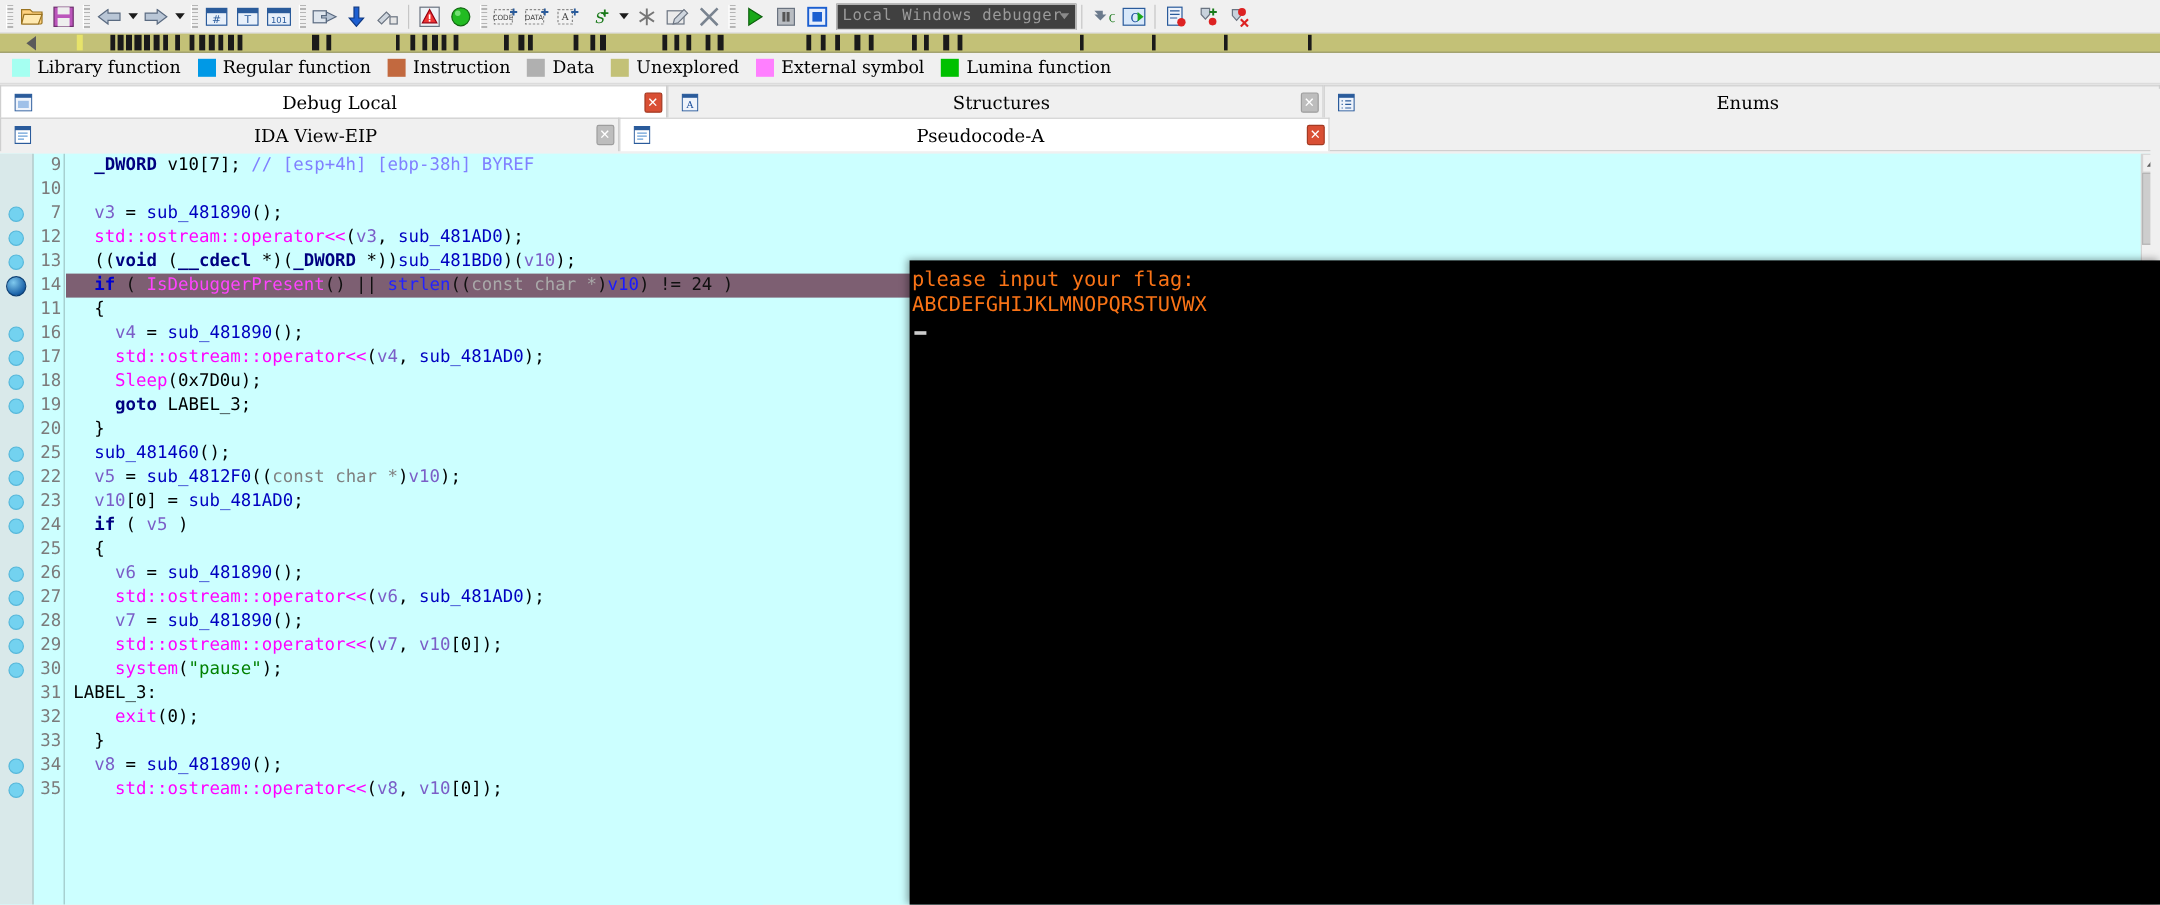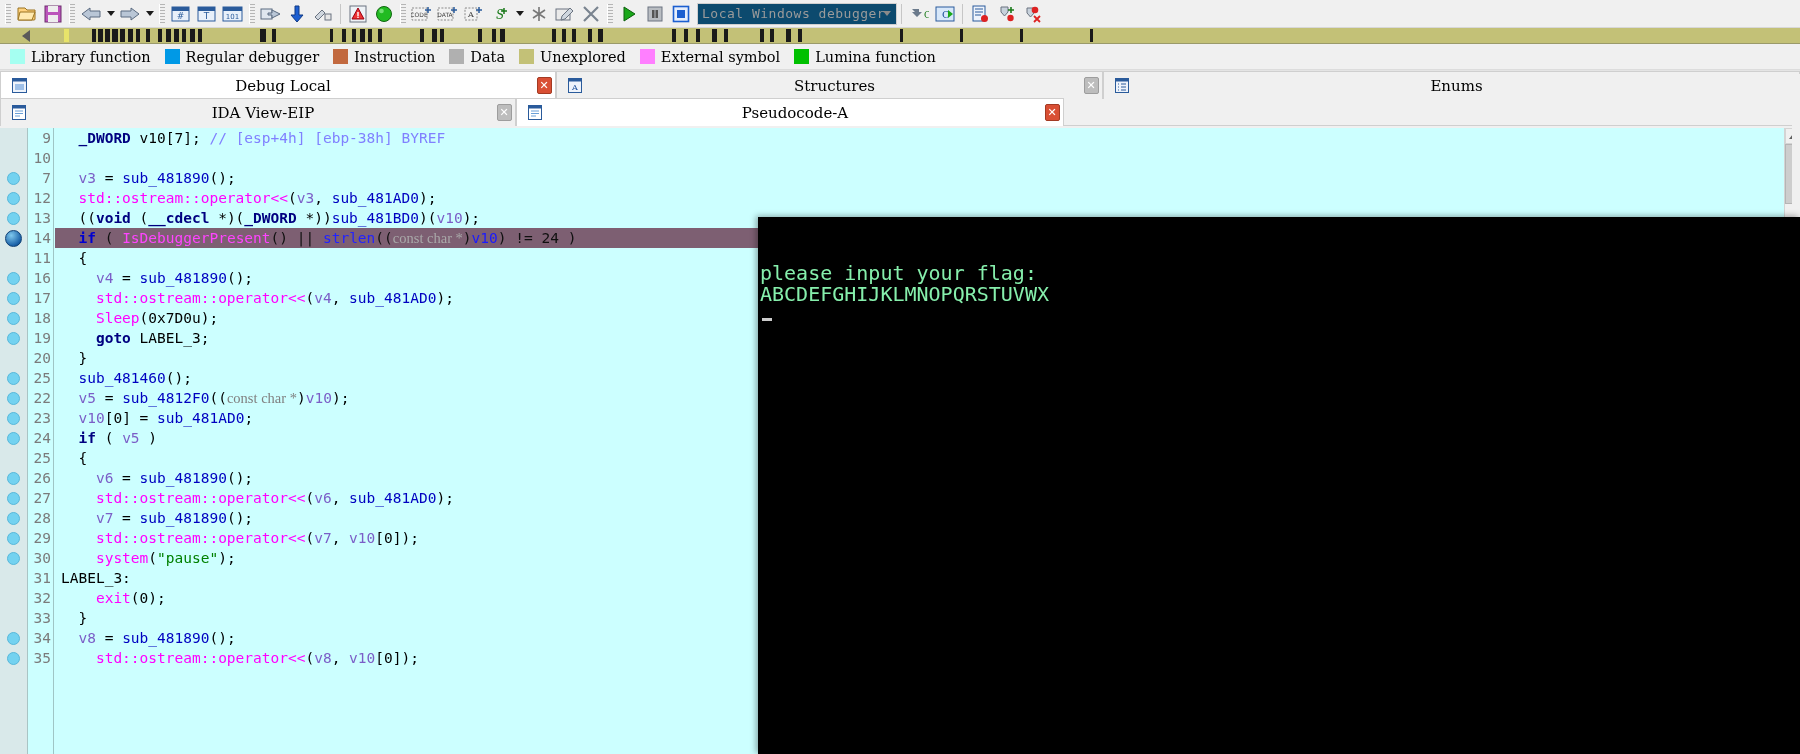--- a/index.html
+++ b/index.html
@@ -35,21 +35,21 @@
   }
   .tb-btn svg { display:block; }
   .tb-arrow {
     width:13px; height:24px; display:flex; align-items:center; justify-content:center;
     flex:none;
   }
   .caret-d { width:0;height:0;border-left:4px solid transparent;border-right:4px solid transparent;border-top:5px solid #1b1b1b; }
 
   #dbg-combo {
     width:200px; height:22px; margin-left:3px;
-    background:#0c4a6e; border:1px solid #cfcfcf;
+    background:#404040; border:1px solid #cfcfcf;
     display:flex; align-items:center; flex:none;
     font-family:"DejaVu Sans Mono", monospace;
     font-size:13px; color:#9a9a9a; padding-left:4px;
     letter-spacing:0.5px;
     position:relative;
   }
   #dbg-combo .cbtn {
     position:absolute; right:1px; top:1px; bottom:1px; width:17px;
     display:flex; align-items:center; justify-content:center;
   }
@@ -144,21 +144,21 @@
   .cl.hl { background:#7d5f72; }
   #linenums .ln.hl { background:transparent; }
   .ln-sep { position:absolute; left:53px; top:0; bottom:0; width:1px; background:#9fc5c5; }
 
   
   .t-kw   { color:#000080; font-weight:bold; }
   .t-fn   { color:#0000c0; }
   .t-api  { color:#ff00ff; }
   .t-var  { color:#7b5ec7; }
   .t-cmt  { color:#8080ff; }
-  .t-type { color:#808080;font-family:Liberation Serif, serif; }
+  .t-type { color:#808080; }
   .t-str  { color:#008000; }
   .t-plain{ color:#000000; }
   .cl.hl .t-kw   { color:#0000d0; }
   .cl.hl .t-api  { color:#ff44ff; }
   .cl.hl .t-fn   { color:#2222ff; }
   .cl.hl .t-var  { color:#1a1aff; }
   .cl.hl .t-type { color:#a9a9a9; }
   .cl.hl .t-plain{ color:#101010; }
 
   
@@ -197,23 +197,22 @@
     color:#ffffff; font-family:"Liberation Sans", sans-serif; font-size:16.5px;
   }
   #console-title .cicon {
     width:18px; height:16px; margin-right:9px; flex:none;
     background:linear-gradient(135deg,#d8d8d8 0 45%, #2e8b72 45% 100%);
     border:1px solid #777;
   }
   #console-body {
     padding:6px 0 0 2px;
     font-family:"DejaVu Sans Mono", monospace;
-    font-size:20px; line-height:21px;
-    color:#86efac;
-    margin-top:40px;
+    font-size:17px; line-height:21px;
+    color:#f97316;
   }
   #console-body div { white-space:pre; }
   #cursor {
     display:inline-block; width:10px; height:3px;
     background:#cccccc; vertical-align:baseline;
     margin-left:2px; margin-bottom:1px;
   }
 </style>
 </head>
 <body>
@@ -486,21 +485,21 @@
     </div>
 </div>
 
 <div id="legend">
   <div class="lg-item">
     <span class="lg-sw" style="background:#a5fff1;"></span>
     <span>Library function</span>
   </div>
   <div class="lg-item">
     <span class="lg-sw" style="background:#0099e6;"></span>
-    <span>Regular debugger</span>
+    <span>Regular function</span>
   </div>
   <div class="lg-item">
     <span class="lg-sw" style="background:#c2693f;"></span>
     <span>Instruction</span>
   </div>
   <div class="lg-item">
     <span class="lg-sw" style="background:#b0b0b0;"></span>
     <span>Data</span>
   </div>
   <div class="lg-item">
@@ -564,21 +563,21 @@
           <rect x="0.5" y="0.5" width="13" height="14" fill="#ffffff" stroke="#2a5b9b"></rect>
           <rect x="0.5" y="0.5" width="13" height="3" fill="#2a5b9b"></rect>
           <path d="M3 6h8M3 8.5h8M3 11h5" stroke="#6aa0d8"></path>
         </svg>
     </span>
     <span class="tlabel">IDA View-EIP</span>
     <span class="tclose">
         <span class="xbox grey">✕</span>
       </span>
   </div>
-  <div class="tab active" style="width:548px;">
+  <div class="tab active" style="width:592px;">
     <span class="ticon">
       <svg width="14" height="15" viewBox="0 0 14 15">
           <rect x="0.5" y="0.5" width="13" height="14" fill="#ffffff" stroke="#2a5b9b"></rect>
           <rect x="0.5" y="0.5" width="13" height="3" fill="#2a5b9b"></rect>
           <path d="M3 6h8M3 8.5h8M3 11h5" stroke="#6aa0d8"></path>
         </svg>
     </span>
     <span class="tlabel">Pseudocode-A</span>
     <span class="tclose">
         <span class="xbox red">✕</span>

